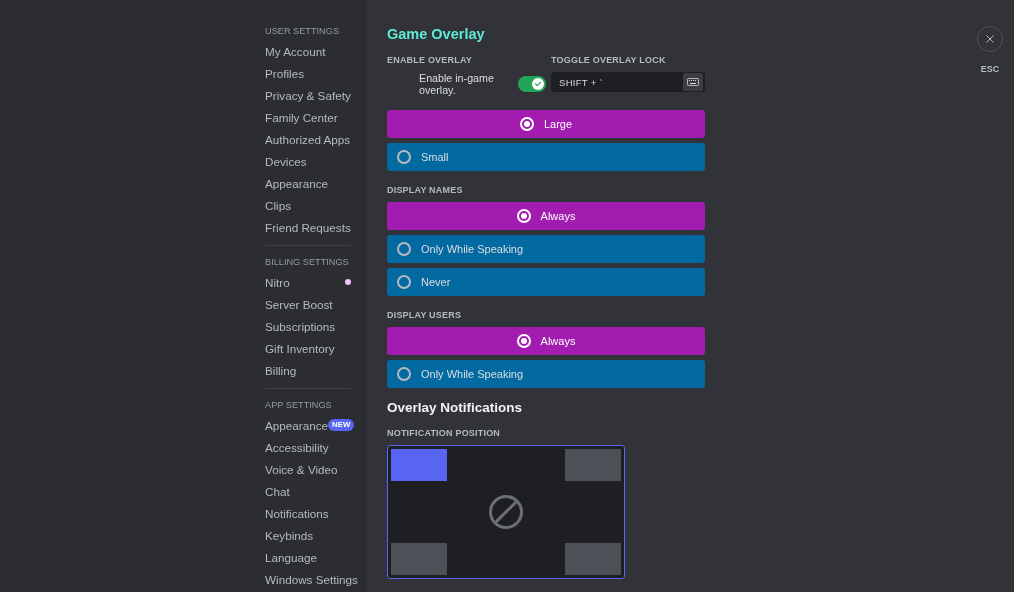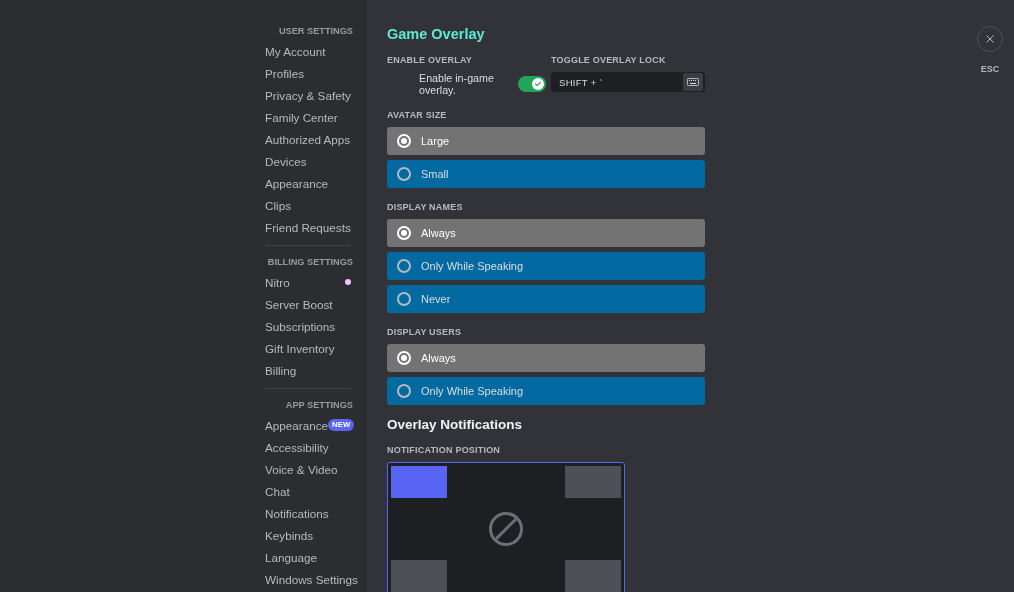--- a/index.html
+++ b/index.html
@@ -19,26 +19,25 @@
     display: flex;
     justify-content: flex-end;
     overflow: hidden;
   }
   .nav {
     width: 110px;
     padding: 26px 8px 20px 0;
   }
   .nav-header {
     font-size: 9.2px;
-    font-weight: 700;
+    font-weight: 400;
     color: #949ba4;
     padding: 4px 6px 4px 8px;
     text-transform: uppercase;
     white-space: nowrap;
-    text-align: right;
   }
   .nav .first-header { padding-top: 0; }
   .nav-item {
     font-size: 11.7px;
     color: #b5bac1;
     padding: 4.5px 8px;
     border-radius: 4px;
     cursor: pointer;
     display: flex;
     align-items: center;
@@ -90,21 +89,21 @@
   }
   .keybind-box .kb-text { font-size:9.5px; color:#dbdee1; font-weight:500; letter-spacing:.3px;}
   .kb-icon-box{ width:20px; height:18px; background:#3b3d43; border-radius:2px; display:flex; align-items:center; justify-content:center;}
   .kb-icon-box svg{ width:12px; height:10px; fill:#dbdee1;}
 
   .section-block{ margin-top:14px;}
   .radio-card{
     background:#0369a1; border-radius:3px; padding:7px 10px; margin-bottom:5px;
     display:flex; align-items:center; gap:10px; cursor:pointer;
   }
-  .radio-card.selected{ background:#737373;}
+  .radio-card.selected{ background:#a21caf;justify-content:center;}
   .radio-outer{
     width:14px; height:14px; border-radius:50%; border:2px solid #b5bac1; flex-shrink:0; position:relative;
   }
   .radio-card.selected .radio-outer{ border-color:#fff;}
   .radio-card.selected .radio-outer::after{
     content:""; position:absolute; width:6px; height:6px; background:#fff; border-radius:50%; top:2px; left:2px;
   }
   .radio-label{ font-size:11px; color:#dbdee1;}
   .radio-card.selected .radio-label{ color:#fff;}
 
@@ -262,21 +261,20 @@
                 <rect x="12" y="4" width="2" height="2"></rect>
                 <rect x="16" y="4" width="2" height="2"></rect>
                 <rect x="6" y="10" width="12" height="2"></rect>
               </svg>
           </span>
         </div>
       </div>
     </div>
 
     <div class="section-block">
-      <div class="section-label">AVATAR SIZE</div>
       <div id="avatar-size-group">
           <div class="radio-card selected">
             <div class="radio-outer"></div>
             <div class="radio-label">Large</div>
           </div>
           <div class="radio-card">
             <div class="radio-outer"></div>
             <div class="radio-label">Small</div>
           </div>
         </div>

